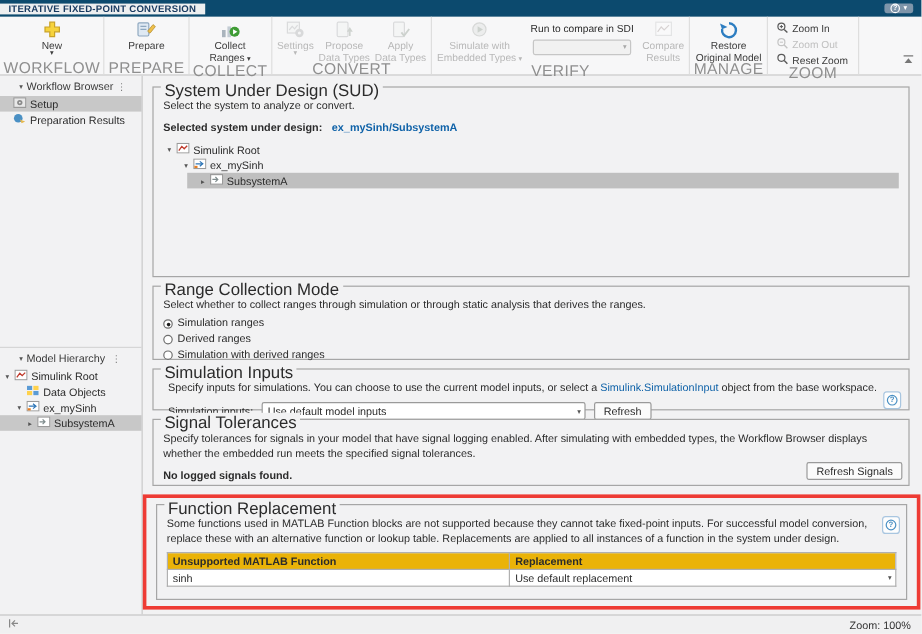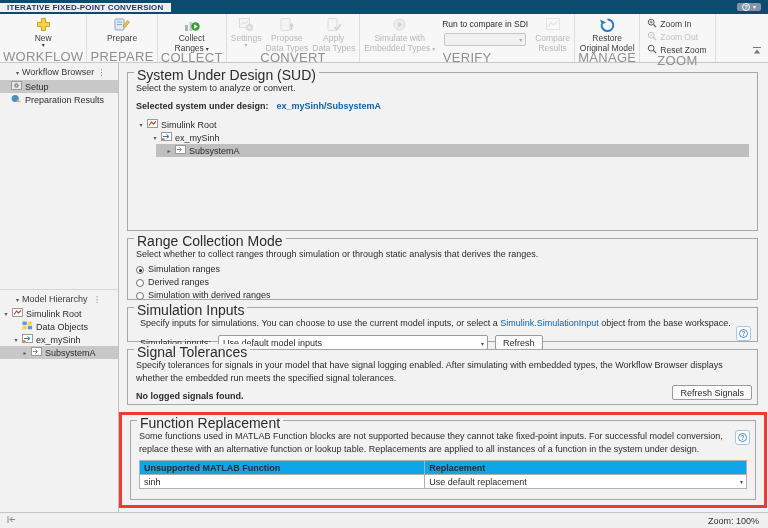--- a/index.html
+++ b/index.html
@@ -87,21 +87,21 @@
 
   .sigtol { height:56px; flex:none; }
   .no-signals { font-weight:bold; margin-top:6px; }
   .sigtol .btn { position:absolute; right:5px; bottom:4px; }
 
   .red-wrap { border:3px solid #ee3b34; margin:0 -9px 0 -8px; flex:1; padding:5px 8px 5px; display:flex; flex-direction:column; min-height:0; }
   .funcrep { flex:1; margin-bottom:0; padding-right:28px; }
   .funcrep .help-btn { right:5px; top:9px; }
   .frtable { width:calc(100% + 20px); border-collapse:collapse; background:#fff; margin-top:4px; table-layout:fixed; }
   .frtable th, .frtable td { border:1px solid #b0b0b0; font-size:9px; padding:1px 4px; height:14px; text-align:left; font-weight:normal; white-space:nowrap; overflow:hidden; }
-  .frtable th { font-weight:bold; background:#0ea5e9;margin-top:41px; }
+  .frtable th { font-weight:bold; background:#eab308;margin-top:41px; }
   .repl-cell { position:relative; padding-right:14px; cursor:pointer; }
   .repl-cell .combo-caret { top:3px; color:#555; }
 
   
   .statusbar { height:16px; border-top:1px solid #c6c6c6; background:#f0f0f1; display:flex; align-items:center; padding:0 9px 0 7px; font-size:9px; color:#333; flex:none; }
   .sb-fill { flex:1; }
 </style>
 </head>
 <body>
 

